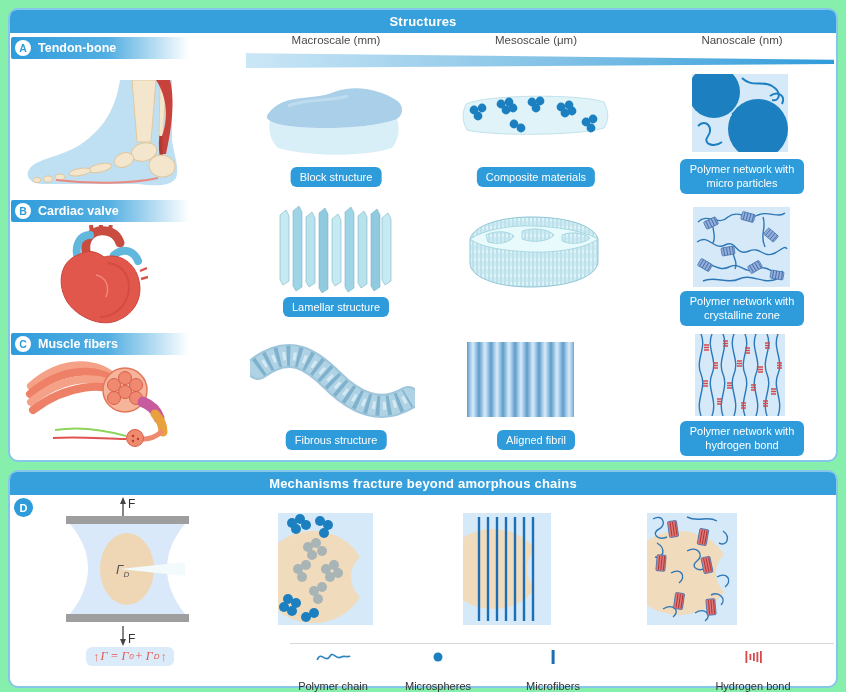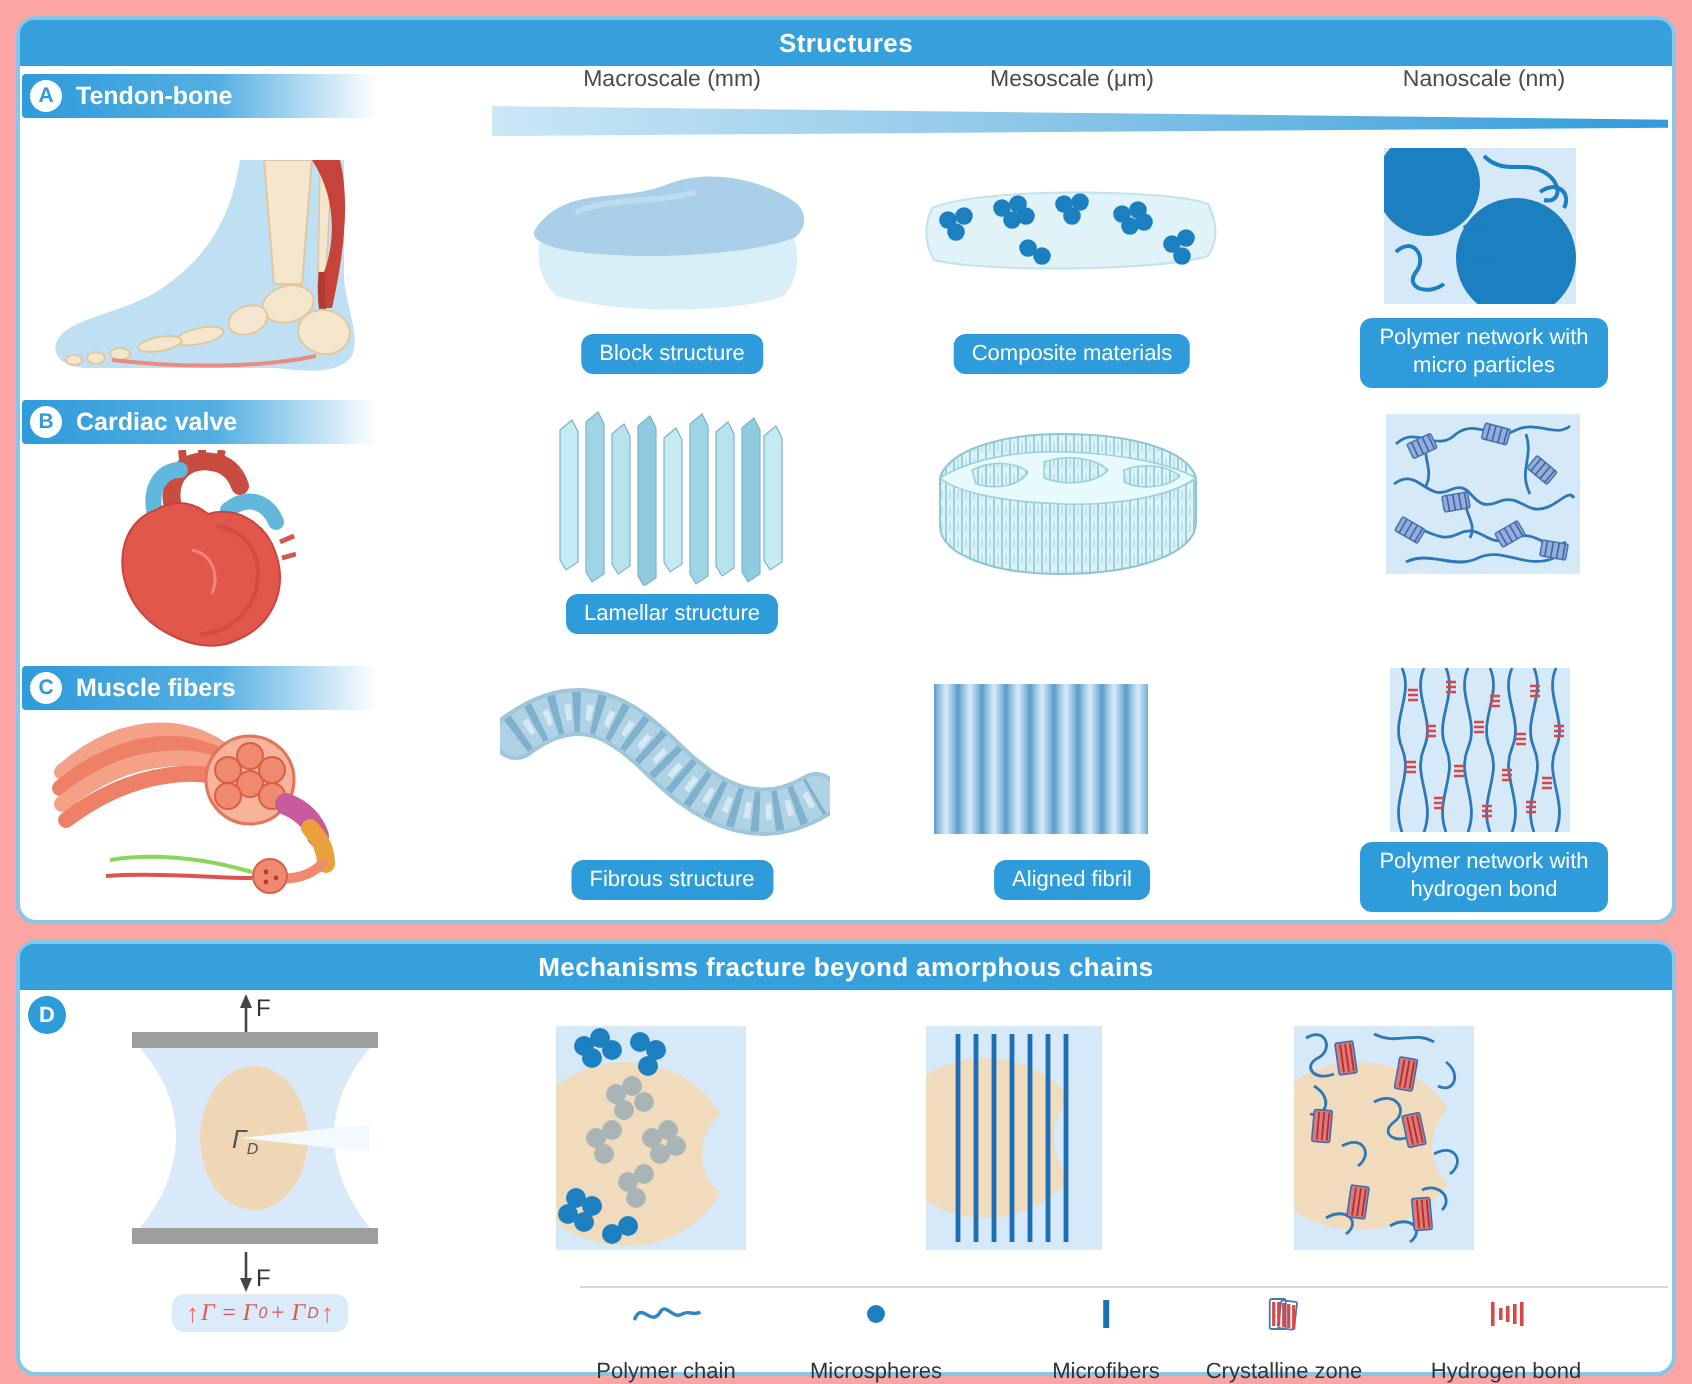--- a/index.html
+++ b/index.html
@@ -1,16 +1,16 @@
 <!DOCTYPE html>
 <html><head>
 <meta charset="utf-8">
 <style>
   html,body{margin:0;padding:0;background:#fff;}
-  .stage{position:relative;width:846px;height:692px;background:#fca5a5;
+  .stage{position:relative;width:846px;height:692px;background:#86efac;
          font-family:"Liberation Sans",sans-serif;overflow:hidden;}
   .panel{position:absolute;border:2px solid #86C6EA;border-radius:10px;background:#fff;box-sizing:border-box;}
   .panel-structures{left:8px;top:8px;width:830px;height:454px;}
   .panel-mechanisms{left:8px;top:470px;width:830px;height:218px;}
   .panel-header{position:absolute;top:0;left:0;right:0;height:23px;background:#36A0DC;
                 border-radius:7px 7px 0 0;color:#fff;font-weight:bold;font-size:13px;
                 display:flex;align-items:center;justify-content:center;letter-spacing:.2px;}
   .col-header{position:absolute;top:34px;width:190px;text-align:center;font-size:11.5px;color:#4A4A4A;}
   .scale-wedge{position:absolute;left:246px;top:51px;width:588px;height:17px;
                clip-path:polygon(0 12%,100% 52%,100% 76%,0 100%);
@@ -298,20 +298,21 @@
           <path d="M46,69 h5 M46,71.5 h5 M46,74 h5"></path>
         <path d="M68,67 h5 M68,69.5 h5 M68,72 h5"></path>
       </g>
     </svg>
   </div>
 
   <div class="pill" style="left:336px;top:167px;">Block structure</div>
   <div class="pill" style="left:536px;top:167px;">Composite materials</div>
   <div class="pill two-line" style="left:742px;top:159px;">Polymer network with micro particles</div>
   <div class="pill" style="left:336px;top:297px;">Lamellar structure</div>
+  <div class="pill two-line" style="left:742px;top:291px;">Polymer network with crystalline zone</div>
   <div class="pill" style="left:336px;top:430px;">Fibrous structure</div>
   <div class="pill" style="left:536px;top:430px;">Aligned fibril</div>
   <div class="pill two-line" style="left:742px;top:421px;">Polymer network with hydrogen bond</div>
 
   <div class="panel panel-mechanisms">
     <div class="panel-header">Mechanisms fracture beyond amorphous chains</div>
   </div>
 
   <div class="badge-d">D</div>
 
@@ -467,36 +468,20 @@
 
   <div class="legend-item" style="left:537px;margin-left:16px;">
     <span>
       <svg width="40" height="18" viewBox="0 0 40 18">
           <line x1="20" y1="2" x2="20" y2="16" stroke="#1C6FB5" stroke-width="3"></line>
         </svg>
     </span>
     <span>Microfibers</span>
   </div>
 
-  <div class="legend-item" style="left:642px;">
-    <span>
-      <svg width="40" height="18" viewBox="0 0 40 18">
-        <rect x="13" y="1.5" width="8" height="15" rx="1" fill="none" stroke="#4A78B0" stroke-width="0.9"></rect>
-        <rect x="18" y="2.5" width="8" height="14" rx="1" fill="none" stroke="#4A78B0" stroke-width="0.9" transform="rotate(7 22 9)"></rect>
-        <g stroke="#D84848" stroke-width="1.6">
-          <line x1="15" y1="3" x2="15" y2="15"></line>
-            <line x1="17.5" y1="3" x2="17.5" y2="15"></line>
-          <line x1="20" y1="3.5" x2="20" y2="15.5"></line>
-            <line x1="22.5" y1="4" x2="22.5" y2="16"></line>
-          <line x1="25" y1="4.5" x2="25" y2="16.5"></line>
-        </g>
-      </svg>
-    </span>
-    <span>Crystalline zone</span>
-  </div>
 
   <div class="legend-item" style="left:753px;">
     <span>
       <svg width="40" height="18" viewBox="0 0 40 18">
         <g stroke="#D84848" stroke-width="1.8">
           <line x1="13" y1="3" x2="13" y2="15"></line>
             <line x1="17" y1="6" x2="17" y2="12"></line>
           <line x1="20.5" y1="5" x2="20.5" y2="13"></line>
             <line x1="24" y1="4" x2="24" y2="14"></line>
           <line x1="27.5" y1="3" x2="27.5" y2="15"></line>

